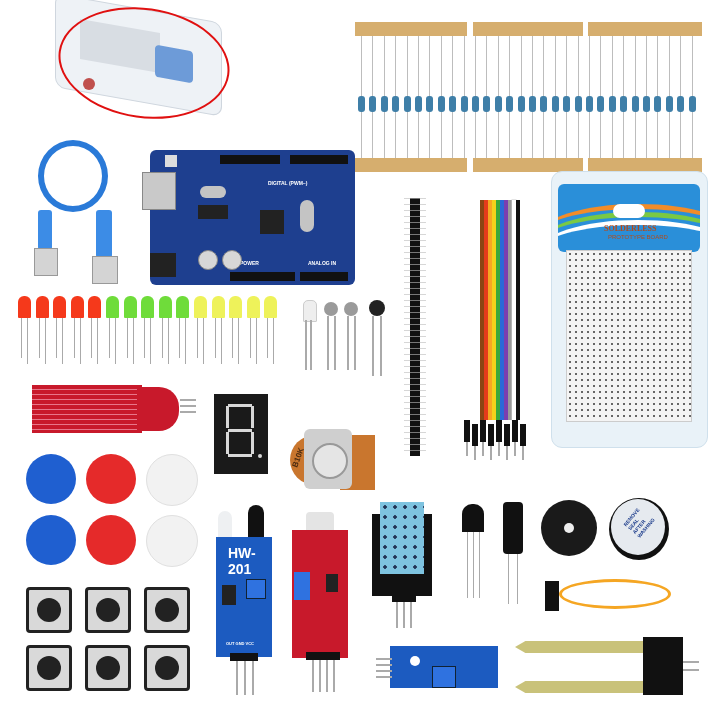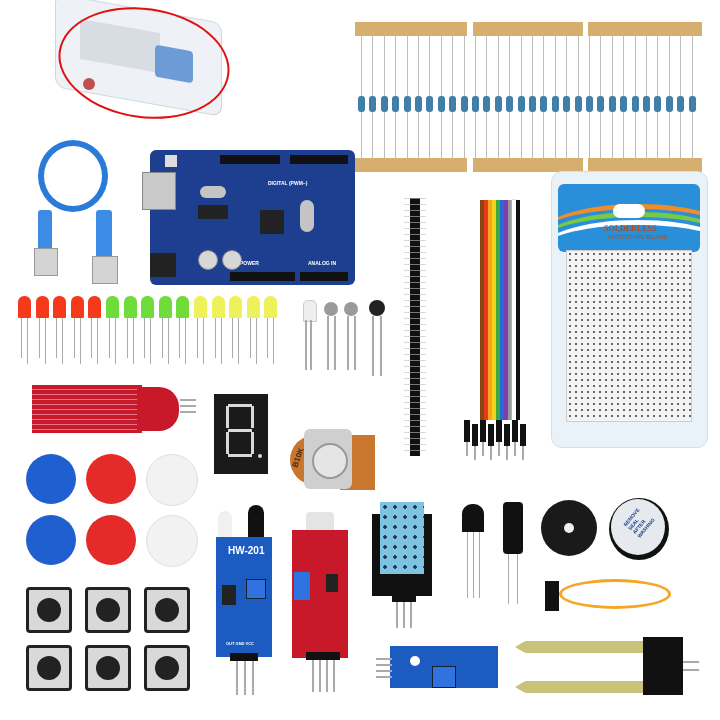--- a/index.html
+++ b/index.html
@@ -278,21 +278,21 @@
 <div class="tact" style="left:85px;top:587px;"></div>
 <div class="tact" style="left:144px;top:587px;"></div>
 <div class="tact" style="left:26px;top:645px;"></div>
 <div class="tact" style="left:85px;top:645px;"></div>
 <div class="tact" style="left:144px;top:645px;"></div>
 
 <div class="abs" style="left:216px;top:505px;width:60px;height:195px;">
   <div class="abs" style="left:2px;top:6px;width:14px;height:26px;background:#eef0f2;border-radius:7px 7px 0 0;"></div>
   <div class="abs" style="left:32px;top:0;width:16px;height:32px;background:#111;border-radius:8px 8px 0 0;"></div>
   <div class="abs" style="left:0;top:32px;width:56px;height:120px;background:#1c5bc0;"></div>
-  <div class="lbl" style="left:12px;top:40px;font-size:10px;">HW-201</div>
+  <div class="lbl" style="left:12px;top:40px;font-size:14px;">HW-201</div>
   <div class="abs" style="left:6px;top:80px;width:14px;height:20px;background:#222;"></div>
   <div class="abs" style="left:30px;top:74px;width:18px;height:18px;background:#2f72e0;border:1px solid #123;"></div>
   <div class="lbl" style="left:10px;top:136px;font-size:4px;">OUT GND VCC</div>
   <div class="abs" style="left:14px;top:148px;width:28px;height:8px;background:#111;"></div>
   <div class="pin" style="left:20px;top:156px;height:34px;"></div>
   <div class="pin" style="left:28px;top:156px;height:34px;"></div>
   <div class="pin" style="left:36px;top:156px;height:34px;"></div>
 </div>
 
 <div class="abs" style="left:292px;top:512px;width:60px;height:185px;">

